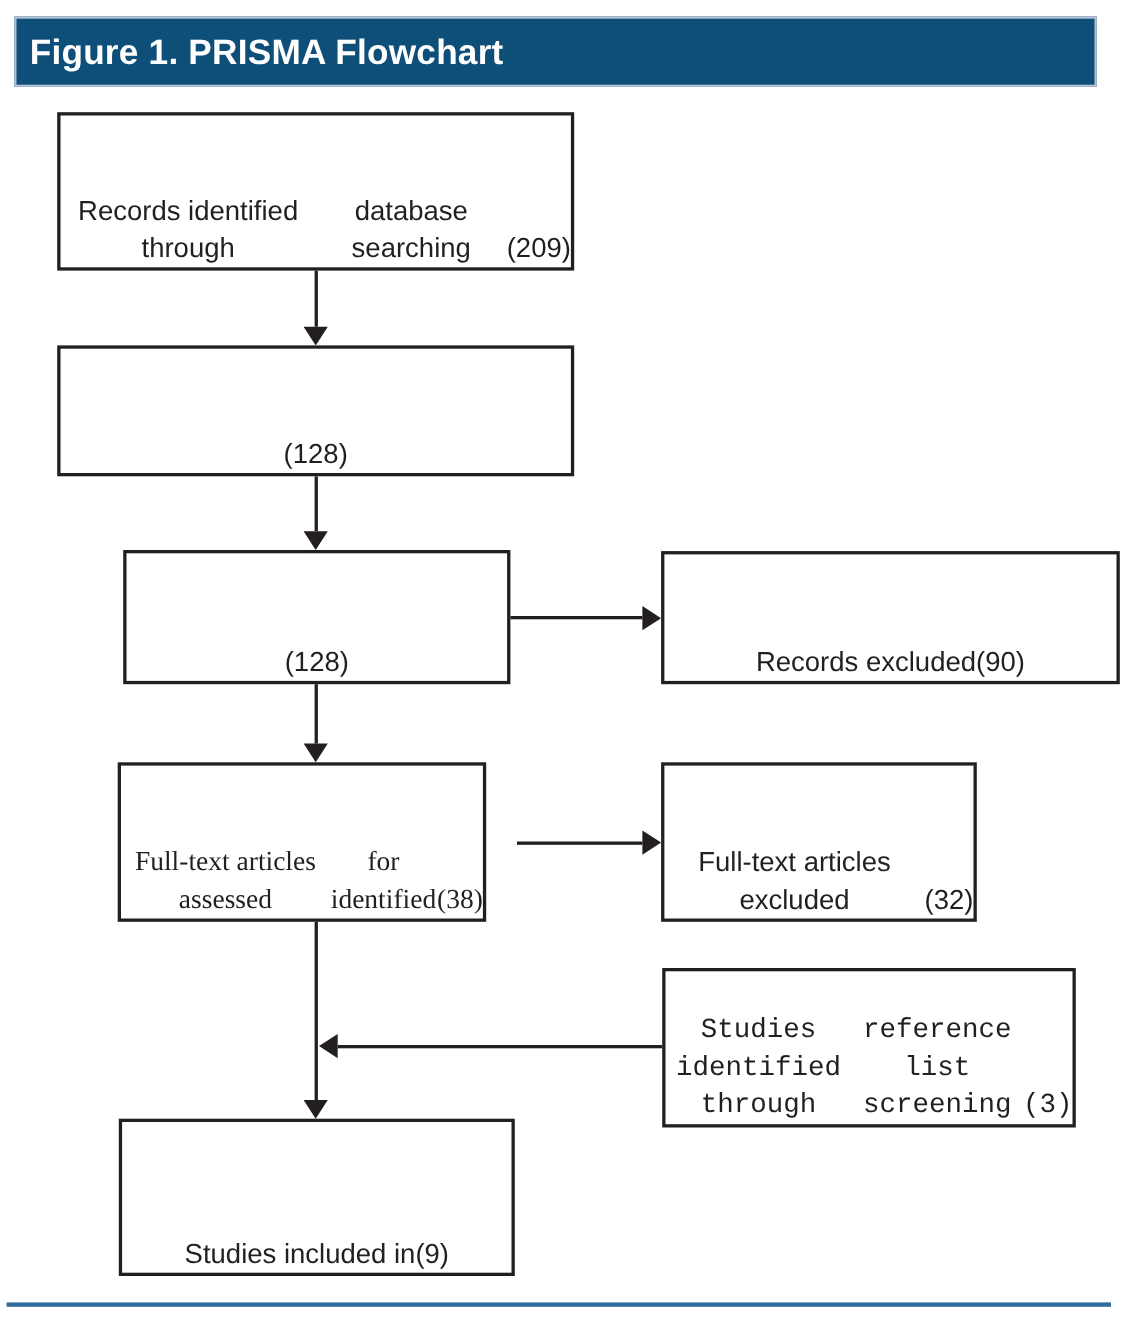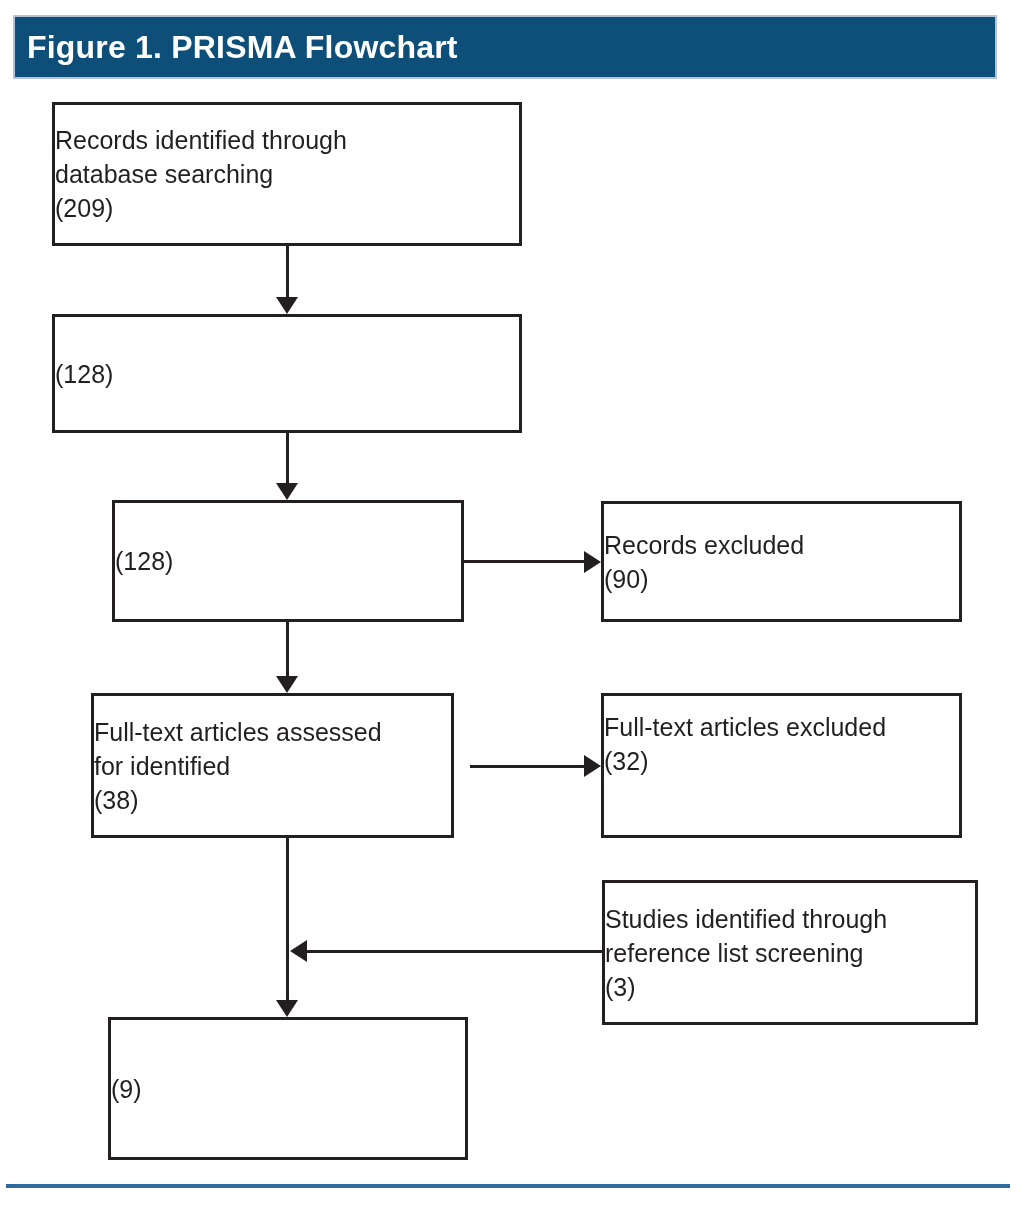--- a/index.html
+++ b/index.html
@@ -25,23 +25,23 @@
     font-size: 32px;
     font-weight: bold;
     letter-spacing: 0.2px;
   }
   .fbox {
     position: absolute;
     background: #ffffff;
     border: 3px solid #231f20;
     box-sizing: border-box;
     display: flex;
-    flex-direction: column;
+    flex-direction: row;
     justify-content: center;
-    align-items: flex-start;
+    align-items: flex-end;
     text-align: center;
     color: #231f20;
     font-size: 25px;
     line-height: 34px;
   }
   .fbox.align-top { justify-content: flex-start; padding-top: 14px; }
   .shaft-v { position: absolute; width: 3px; background: #231f20; }
   .shaft-h { position: absolute; height: 3px; background: #231f20; }
   .head-down {
     position: absolute; width: 0; height: 0;
@@ -84,43 +84,44 @@
   </div>
 
   <div class="fbox" style="left:52px; top:314px; width:470px; height:119px;">
     <div>(128)</div>
   </div>
 
   <div class="fbox" style="left:112px; top:500px; width:352px; height:122px;">
     <div>(128)</div>
   </div>
 
-  <div class="fbox" style="left:601px; top:501px; width:361px; height:121px;">
+  <div class="fbox" style="left:601px; top:501px; width:417px; height:121px;">
     <div>Records excluded</div>
     <div>(90)</div>
   </div>
 
-  <div class="fbox" style="left:91px; top:693px; width:363px; height:145px;">
+  <div class="fbox" style="left:107px; top:693px; width:335px; height:145px;font-family:Liberation Serif, serif;">
     <div>Full-text articles assessed</div>
     <div>for identified</div>
     <div>(38)</div>
   </div>
 
-  <div class="fbox align-top" style="left:601px; top:693px; width:361px; height:145px;">
+  <div class="fbox align-top" style="left:601px; top:693px; width:287px; height:145px;">
     <div>Full-text articles excluded</div>
     <div>(32)</div>
   </div>
 
-  <div class="fbox" style="left:602px; top:880px; width:376px; height:145px;">
+  <div class="fbox" style="left:602px; top:880px; width:376px; height:145px;font-family:Liberation Mono, monospace;">
     <div>Studies identified through</div>
     <div>reference list screening</div>
     <div>(3)</div>
   </div>
 
   <div class="fbox" style="left:108px; top:1017px; width:360px; height:143px;">
+    <div>Studies included in</div>
     <div>(9)</div>
   </div>
 
   <div>
     <div class="shaft-v" style="left:286px; top:246px; height:51px;"></div>
     <div class="head-down" style="left:276px; top:297px;"></div>
   </div>
 
   <div>
     <div class="shaft-v" style="left:286px; top:433px; height:50px;"></div>

